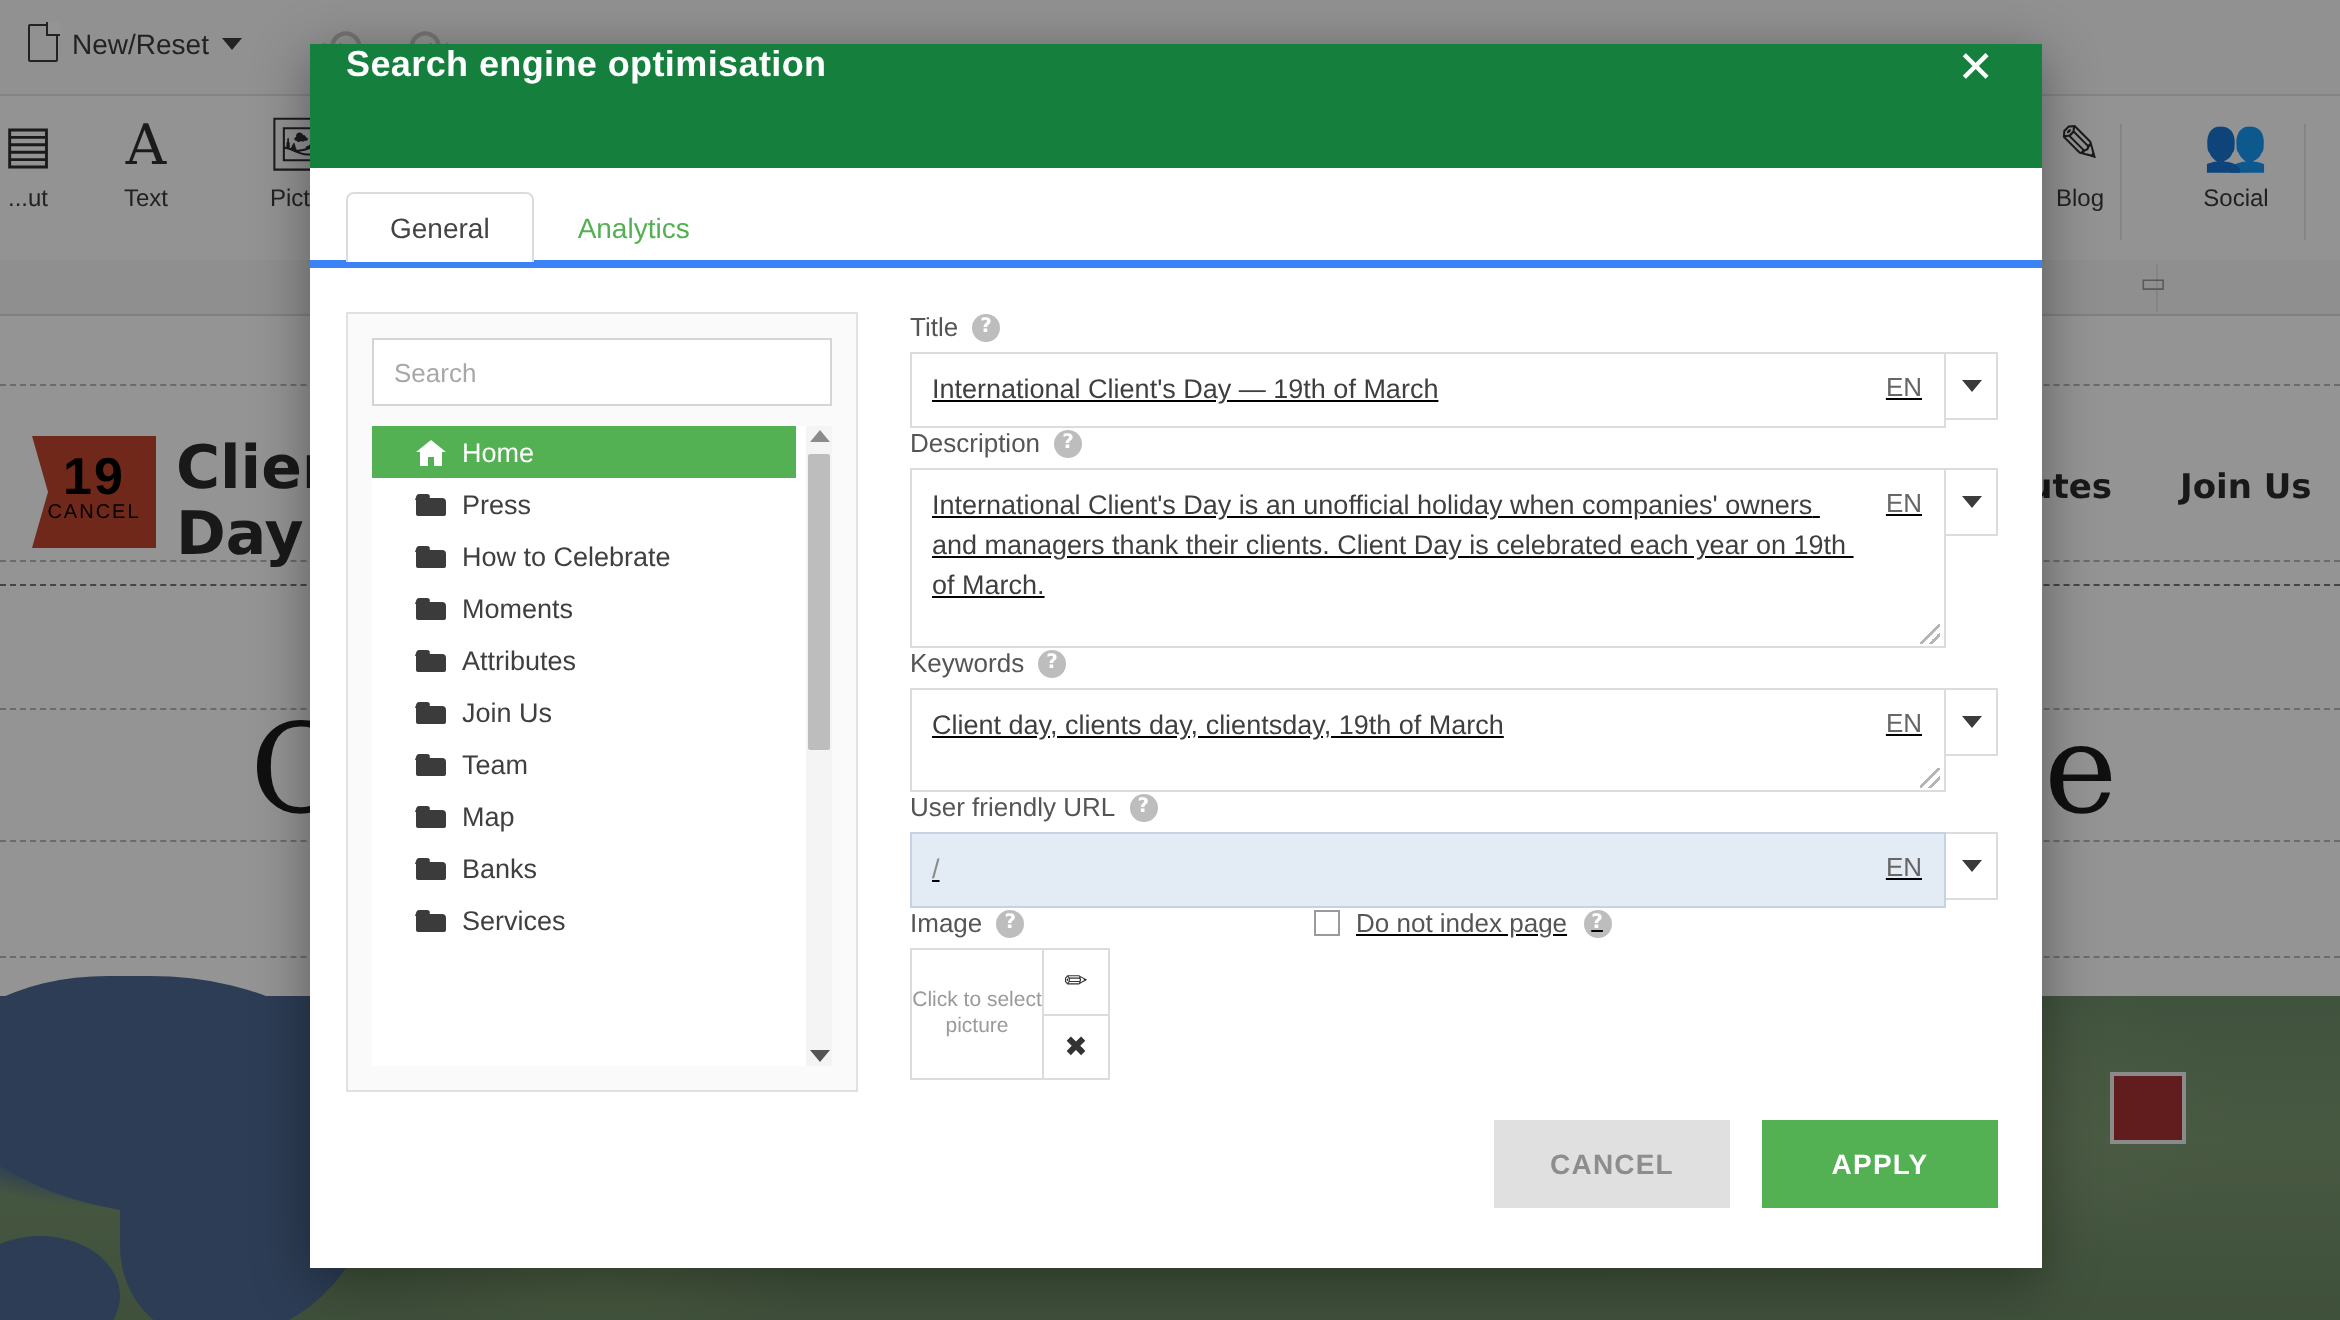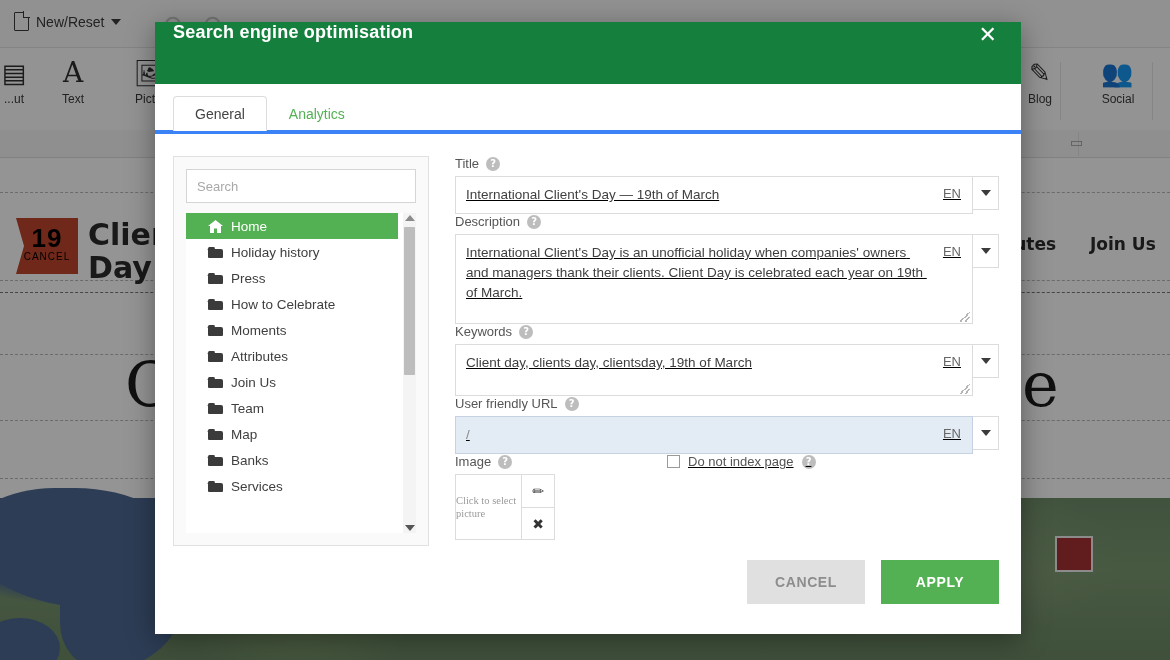--- a/index.html
+++ b/index.html
@@ -225,27 +225,27 @@
     border-right: 5px solid transparent; border-top: 6px solid #3b3b3b;
   }
   .dd-short { align-self: flex-start; height: 34px; }
   .resize-grip {
     position: absolute; right: 2px; bottom: 1px; width: 10px; height: 10px;
     background:
       linear-gradient(135deg, transparent 0 45%, #b5b5b5 45% 55%, transparent 55% 100%),
       linear-gradient(135deg, transparent 0 70%, #b5b5b5 70% 80%, transparent 80% 100%);
   }
 
-  .img-row { display: flex; align-items: flex-start; gap: 15px; }
+  .img-row { display: flex; align-items: flex-start; gap: 5px; }
   .img-left { }
   .img-picker { display: flex; border: 1px solid #dcdcdc; width: 68px; }
   .img-drop {
     width: 68px; height: 64px; display: flex; align-items: center;
-    justify-content: center; text-align: left; font-size: 10.5px;
-    color: #9a9a9a; line-height: 13px; cursor: pointer; font-family: Liberation Serif, serif;
+    justify-content: center; text-align: center; font-size: 10.5px;
+    color: #9a9a9a; line-height: 13px; cursor: pointer;
   }
   .img-btns { border-left: 1px solid #dcdcdc; }
   .img-btn {
     width: 32px; height: 32px; display: flex; align-items: center;
     justify-content: center; cursor: pointer; font-size: 14px; color: #333;
     font-family: "DejaVu Sans", sans-serif;
   }
   .img-btn + .img-btn { border-top: 1px solid #dcdcdc; }
 
   .noindex-wrap { display: flex; align-items: center; gap: 8px; text-decoration: underline; }
@@ -371,24 +371,20 @@
             <span class="home-icon">
               <svg width="15" height="13" viewBox="0 0 15 13">
                   <path d="M7.5 0 0 6h2v7h4V8.5h3V13h4V6h2z" fill="#ffffff"></path>
                 </svg>
             </span>
             <span>Home</span>
           </div>
 
           <div class="tree-row child">
             <span class="folder-icon"></span>
-            <span>Holiday history</span>
-          </div>
-          <div class="tree-row child">
-            <span class="folder-icon"></span>
             <span>Press</span>
           </div>
           <div class="tree-row child">
             <span class="folder-icon"></span>
             <span>How to Celebrate</span>
           </div>
           <div class="tree-row child">
             <span class="folder-icon"></span>
             <span>Moments</span>
           </div>

